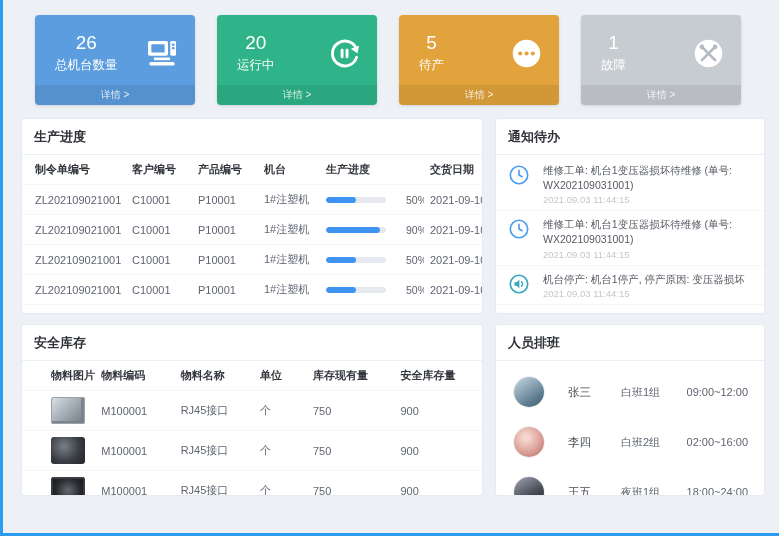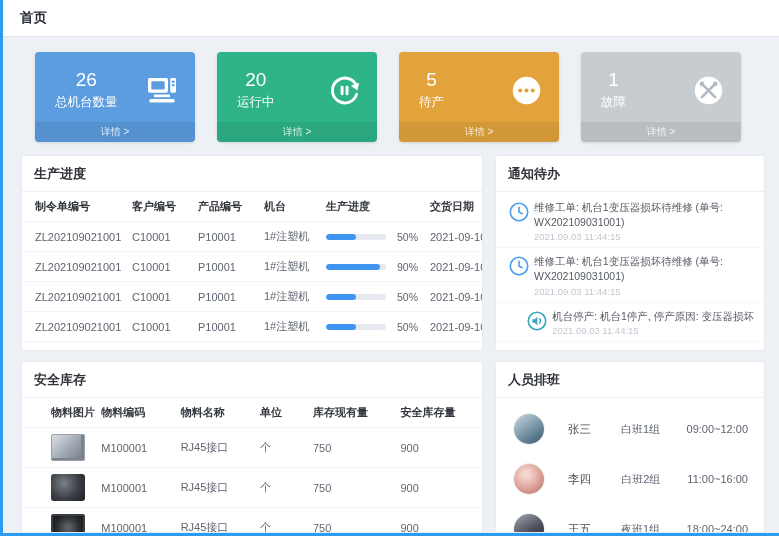--- a/index.html
+++ b/index.html
@@ -36,28 +36,28 @@
 
   
   table { width:100%; border-collapse:collapse; font-size:11px; color:#5f6470; table-layout:fixed; }
   th { color:#33373e; font-weight:bold; font-size:11px; }
   th, td { padding:7px 6px; text-align:left; white-space:nowrap; overflow:hidden; }
   tbody tr { border-top:1px solid #f3f5f8; }
   .prod-table th:first-child, .prod-table td:first-child { padding-left:13px; }
   .prod-table col.c-order{width:104px} .prod-table col.c-cust{width:66px} .prod-table col.c-prod{width:66px}
   .prod-table col.c-mach{width:62px} .prod-table col.c-prog{width:104px} .prod-table col.c-date{width:70px}
 
-  .progress-wrap { display:flex; align-items:center; gap:11px; }
+  .progress-wrap { display:flex; align-items:center; gap:20px; }
   .pbar { width:60px; height:6px; border-radius:3px; background:#e6e9ef; overflow:hidden; flex:none; }
   .pfill { height:100%; background:#3f94f2; border-radius:3px; }
   .pval { font-size:10.5px; color:#5f6470; }
 
   
   .notif-list { padding:2px 0; }
-  .notif { display:flex; gap:4px; padding:6px 10px 5px 12px;justify-content:flex-end; }
+  .notif { display:flex; gap:13px; padding:6px 10px 5px 12px; }
   .notif + .notif { border-top:1px solid #f5f6f8; }
   .notif-icon { flex:none; width:22px; height:22px; margin-top:1px; }
   .notif-text { font-size:10.5px; color:#565b64; line-height:1.4; }
   .notif-time { font-size:9.5px; color:#c3c7ce; margin-top:2px; }
 
   
   .inv-table col.c-img{width:72px} .inv-table col.c-code{width:78px} .inv-table col.c-name{width:78px}
   .inv-table col.c-unit{width:52px} .inv-table col.c-cur{width:86px} .inv-table col.c-safe{width:86px}
   .inv-table th:first-child, .inv-table td:first-child { padding-left:29px; }
   .inv-table td { padding-top:6px; padding-bottom:6px; }
@@ -75,23 +75,20 @@
   .av-3 { background:linear-gradient(150deg,#9aa0ab 5%,#4a4f5a 55%,#23262e); }
   .sched-name { width:58px; margin-left:24px; font-size:11.5px; color:#474c55; }
   .sched-shift { width:72px; font-size:11px; color:#5f6470; }
   .sched-time { font-size:11px; color:#5f6470; }
 </style>
 </head>
 <body>
 
 <div class="page">
 
-  <div class="topbar">
-    <span class="tab-home">首页</span>
-  </div>
 
   <div class="content">
 
     <div class="cards">
 
       <div class="card card-blue">
         <div class="card-body">
           <div class="card-info">
             <div class="card-value">26</div>
             <div class="card-label">总机台数量</div>
@@ -393,21 +390,21 @@
             <div class="avatar av-1"></div>
             <div class="sched-name">张三</div>
             <div class="sched-shift">白班1组</div>
             <div class="sched-time">09:00~12:00</div>
           </div>
 
           <div class="sched-row">
             <div class="avatar av-2"></div>
             <div class="sched-name">李四</div>
             <div class="sched-shift">白班2组</div>
-            <div class="sched-time">11:00~16:00</div>
+            <div class="sched-time">02:00~16:00</div>
           </div>
 
           <div class="sched-row">
             <div class="avatar av-3"></div>
             <div class="sched-name">王五</div>
             <div class="sched-shift">夜班1组</div>
             <div class="sched-time">18:00~24:00</div>
           </div>
 
         </div>

